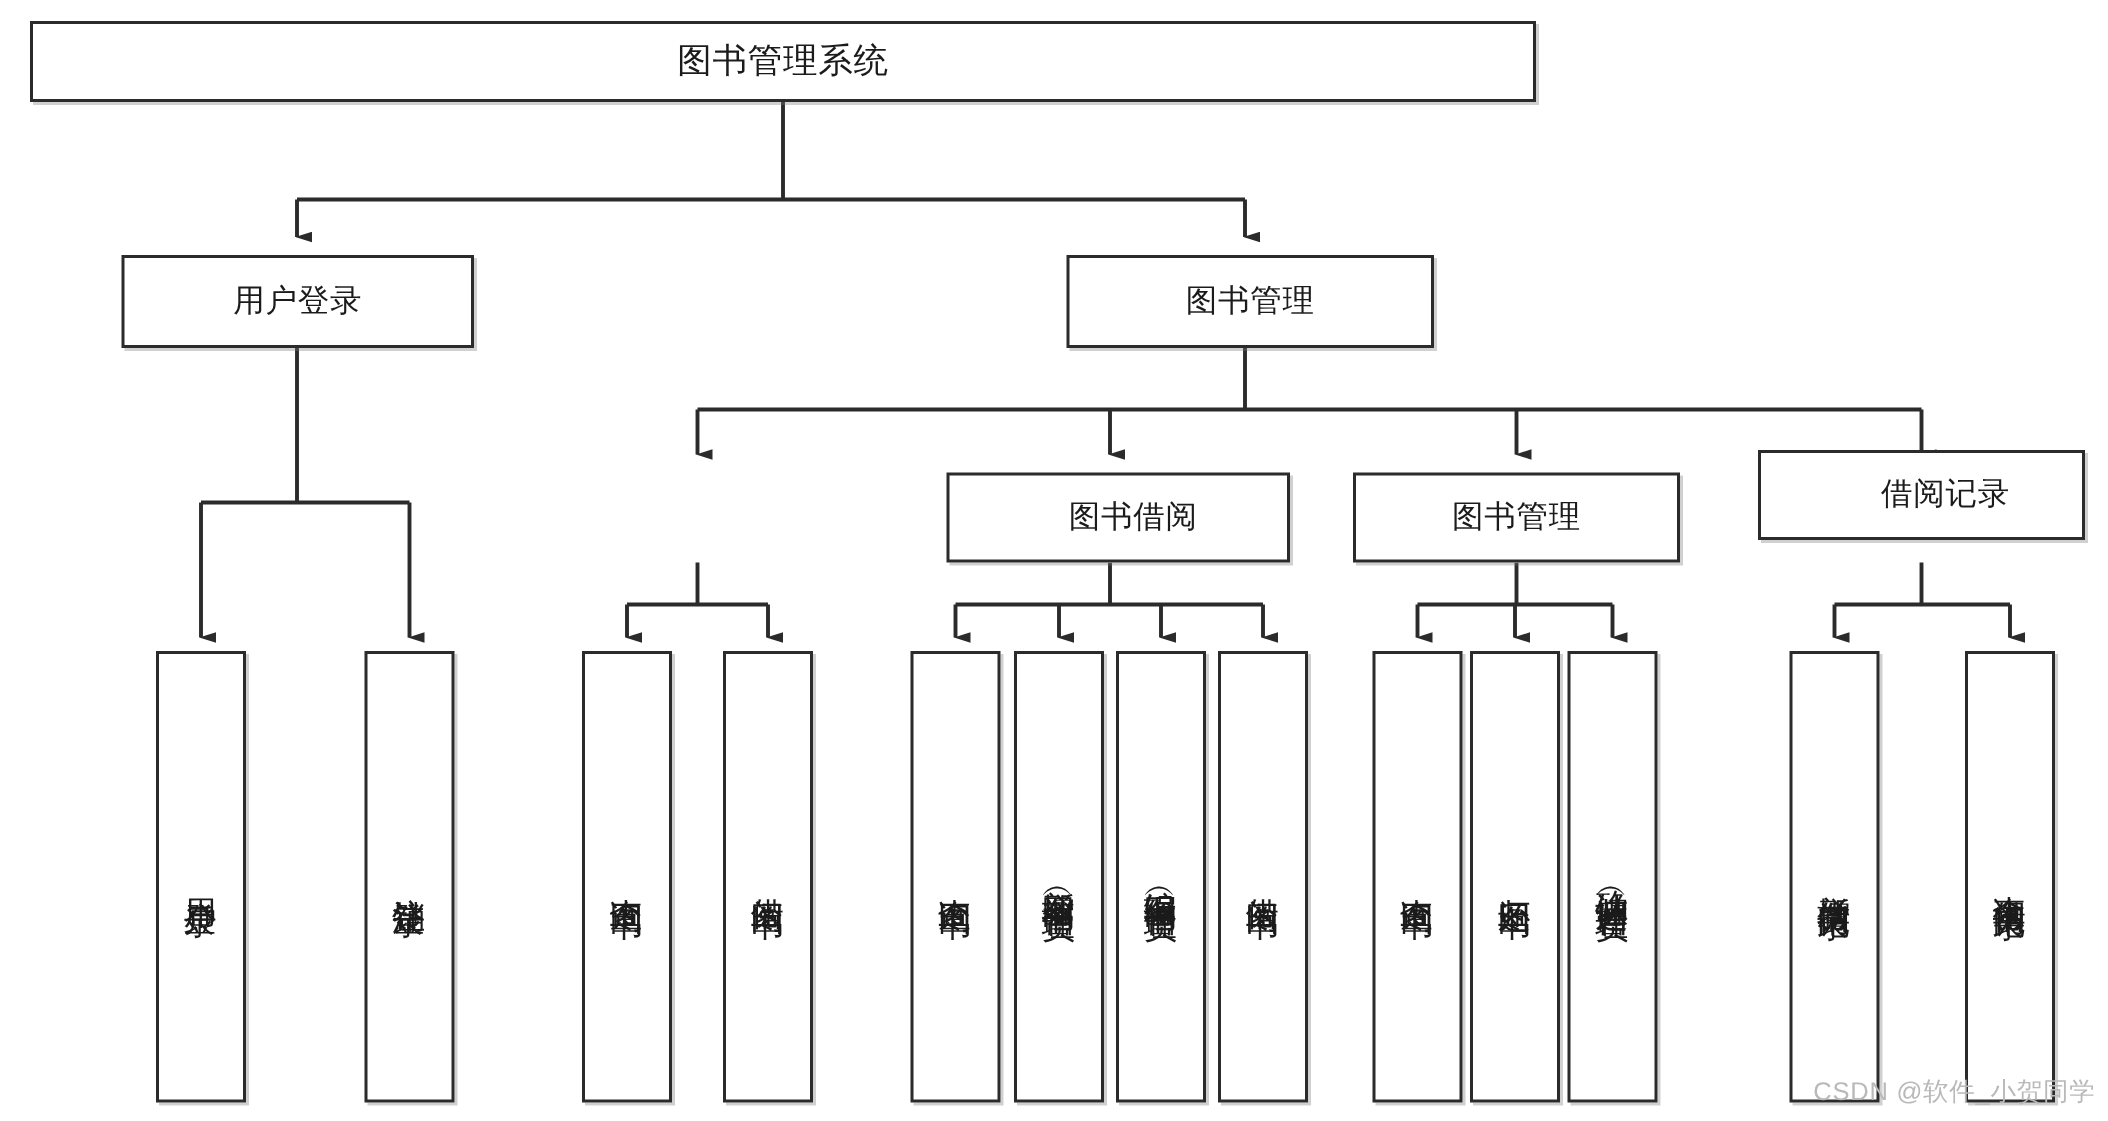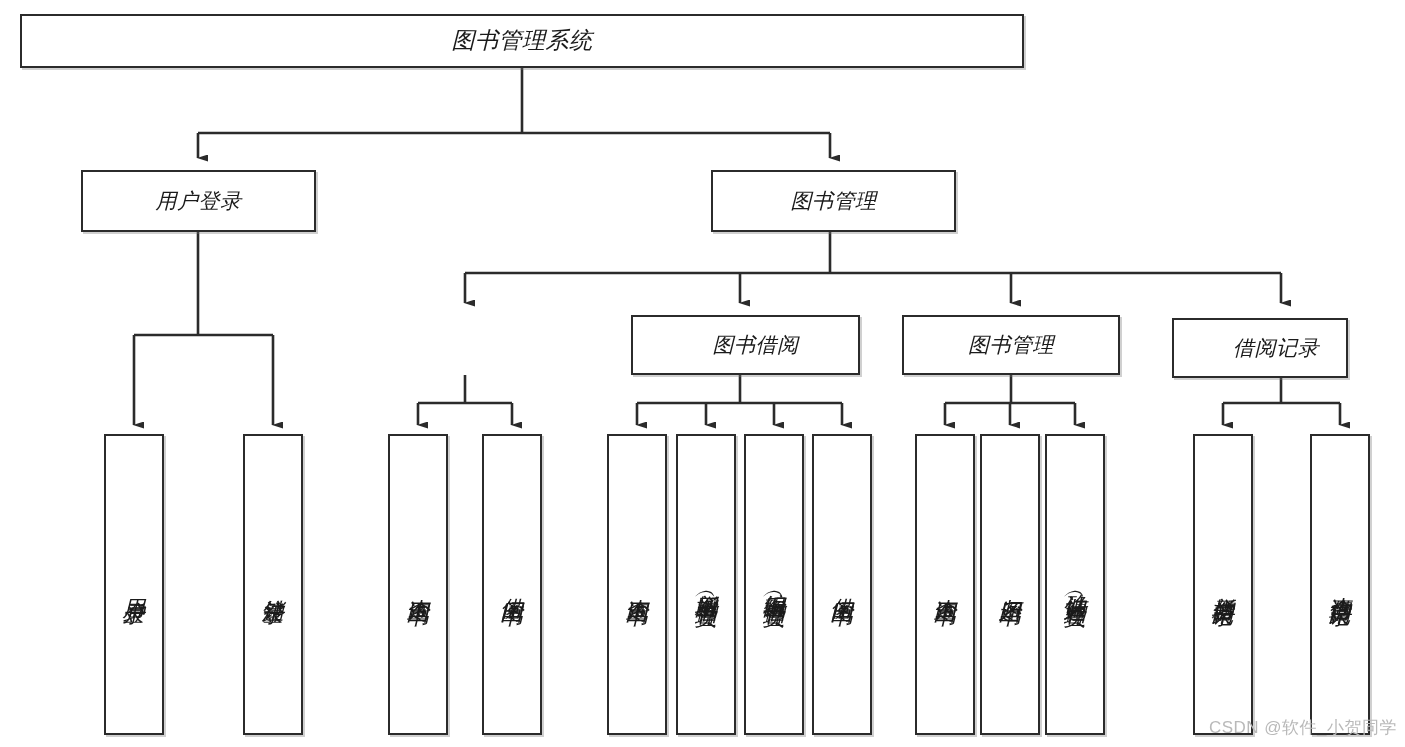--- a/index.html
+++ b/index.html
@@ -37,21 +37,20 @@
     justify-content: center;
     overflow: hidden;
   }
   .node-label {
     color: #1b1b1b;
     font-size: 21px;
     line-height: 1.18;
     letter-spacing: 0.5px;
     white-space: nowrap;
     text-align: center;
-    font-style: italic;
   }
   .node-box.vertical .node-label {
     writing-mode: vertical-rl;
     text-orientation: upright;
     font-size: 22px;
     letter-spacing: 2px;
     line-height: 1.05;
   }
   .node-box.root .node-label {
     font-size: 23px;
@@ -132,21 +131,21 @@
   <div class="node-box" style="left:711px; top:170px; width:245px; height:62px;">
     <span class="node-label">图书管理</span>
   </div>
 
   <div class="node-box" style="left:631px; top:315px; width:229px; height:60px;padding-left:20px;">
     <span class="node-label">图书借阅</span>
   </div>
   <div class="node-box" style="left:902px; top:315px; width:218px; height:60px;">
     <span class="node-label">图书管理</span>
   </div>
-  <div class="node-box" style="left:1172px; top:318px; width:176px; height:60px;padding-left:32px;">
+  <div class="node-box" style="left:1172px; top:300px; width:218px; height:60px;padding-left:32px;">
     <span class="node-label">借阅记录</span>
   </div>
 
   <div class="node-box vertical" style="left:104px; top:434px; width:60px; height:301px;">
     <span class="node-label">用户登录</span>
   </div>
   <div class="node-box vertical" style="left:243px; top:434px; width:60px; height:301px;">
     <span class="node-label">注销登录</span>
   </div>
 

